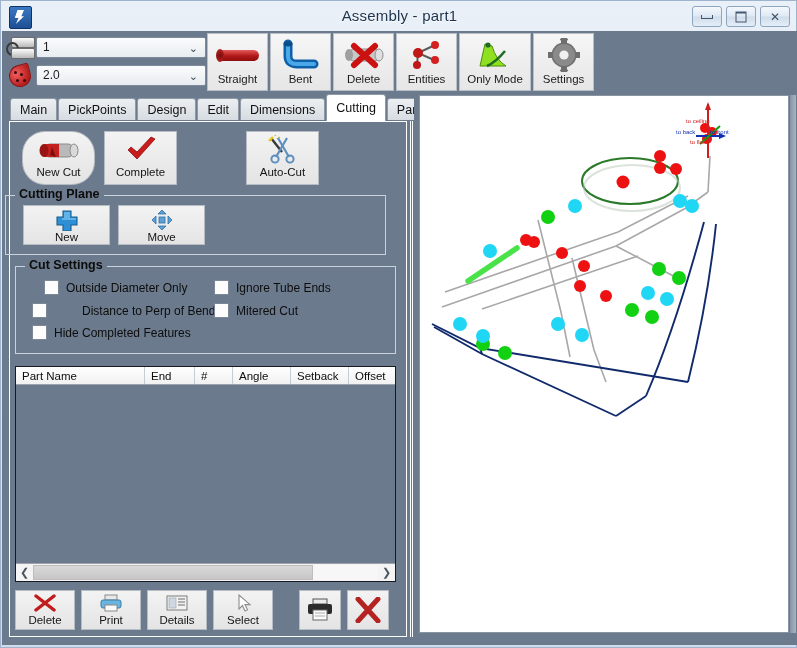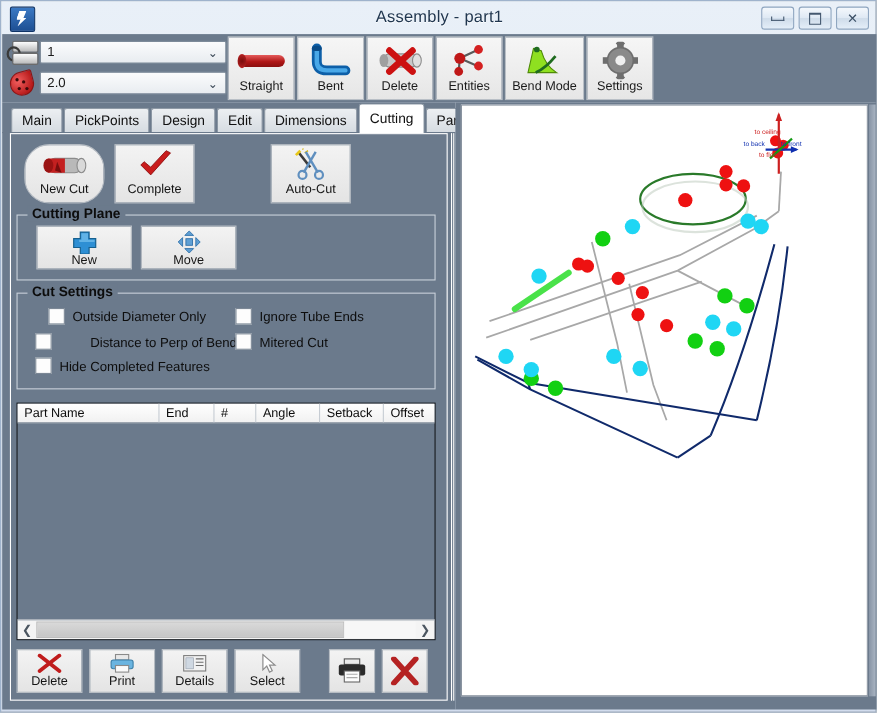--- a/index.html
+++ b/index.html
@@ -4,21 +4,21 @@
 <style>
   html, body {
     margin: 0; padding: 0;
     width: 797px; height: 648px;
     overflow: hidden;
     font-family: "Liberation Sans", sans-serif;
   }
   #app {
     position: relative;
     width: 797px; height: 648px;
-    background: #a3a3a3;
+    background: #000000;
     box-sizing: border-box;
   }
 
   
   .win-frame {
     position: absolute;
     left: 0; top: 0; right: 0; bottom: 0;
     border: 1px solid #9fb3cc;
     background: linear-gradient(to bottom, #e9f0f8 0%, #dce6f2 60%, #d2dced 100%);
     box-sizing: border-box;
@@ -441,21 +441,21 @@
       </div>
 
       <div class="tb-btn" style="width:72px">
         <span class="tb-ico ic-bendmode">
           <svg width="46" height="34" viewBox="0 0 46 34">
             <path d="M13 6 L8 28 L34 28 Q24 22 20 8 Z" fill="#8fe020" stroke="#4f8a08"></path>
             <path d="M15 28 Q24 24 33 13" fill="none" stroke="#1f6b1f" stroke-width="2.5"></path>
             <circle cx="16" cy="7" r="2.6" fill="#1f6b1f"></circle>
           </svg>
         </span>
-        <span class="tb-lbl">Bend Mode</span>
+        <span class="tb-lbl">Only Mode</span>
       </div>
 
       <div class="tb-btn">
         <span class="tb-ico ic-settings">
           <svg width="46" height="34" viewBox="0 0 46 34">
             <g transform="translate(23,17)">
               <circle r="12.5" fill="#6e6e6e"></circle>
               <g fill="#6e6e6e">
                 <rect x="-3" y="-16" width="6" height="6"></rect>
                   <rect x="-3" y="10" width="6" height="6"></rect>
@@ -518,21 +518,21 @@
             <path d="M14 4 L17 2 M12 1 L13 -1" stroke="#d8b815" stroke-width="1.3"></path>
             <path d="M24 3 L13 22" stroke="#5f8fbf" stroke-width="2.2" fill="none"></path>
             <path d="M15 3 L26 22" stroke="#5f8fbf" stroke-width="2.2" fill="none"></path>
             <circle cx="12" cy="24" r="3.6" fill="none" stroke="#5f8fbf" stroke-width="2"></circle>
             <circle cx="27" cy="24" r="3.6" fill="none" stroke="#5f8fbf" stroke-width="2"></circle>
           </svg>
         </span>
         <span>Auto-Cut</span>
       </div>
 
-      <div class="groupbox" style="left:13px; top:75px; width:381px; height:60px;">
+      <div class="groupbox" style="left:3px; top:75px; width:381px; height:60px;">
         <span class="gb-title">Cutting Plane</span>
         <div class="big-btn" style="left:17px; top:9px; width:87px; height:40px;">
           <span class="bi ic-plus" style="height:22px">
             <svg width="40" height="22" viewBox="0 0 40 22">
               <path d="M16 2 h8 v6 h6 v8 h-6 v6 h-8 v-6 h-6 v-8 h6 Z" fill="#2e8fd4" stroke="#16608f" stroke-width="1.1"></path>
               <path d="M17 3 h6 v6 h6 v2 h-14 v-2 h2 Z" fill="#73bdec" opacity="0.75"></path>
             </svg>
           </span>
           <span>New</span>
         </div>

